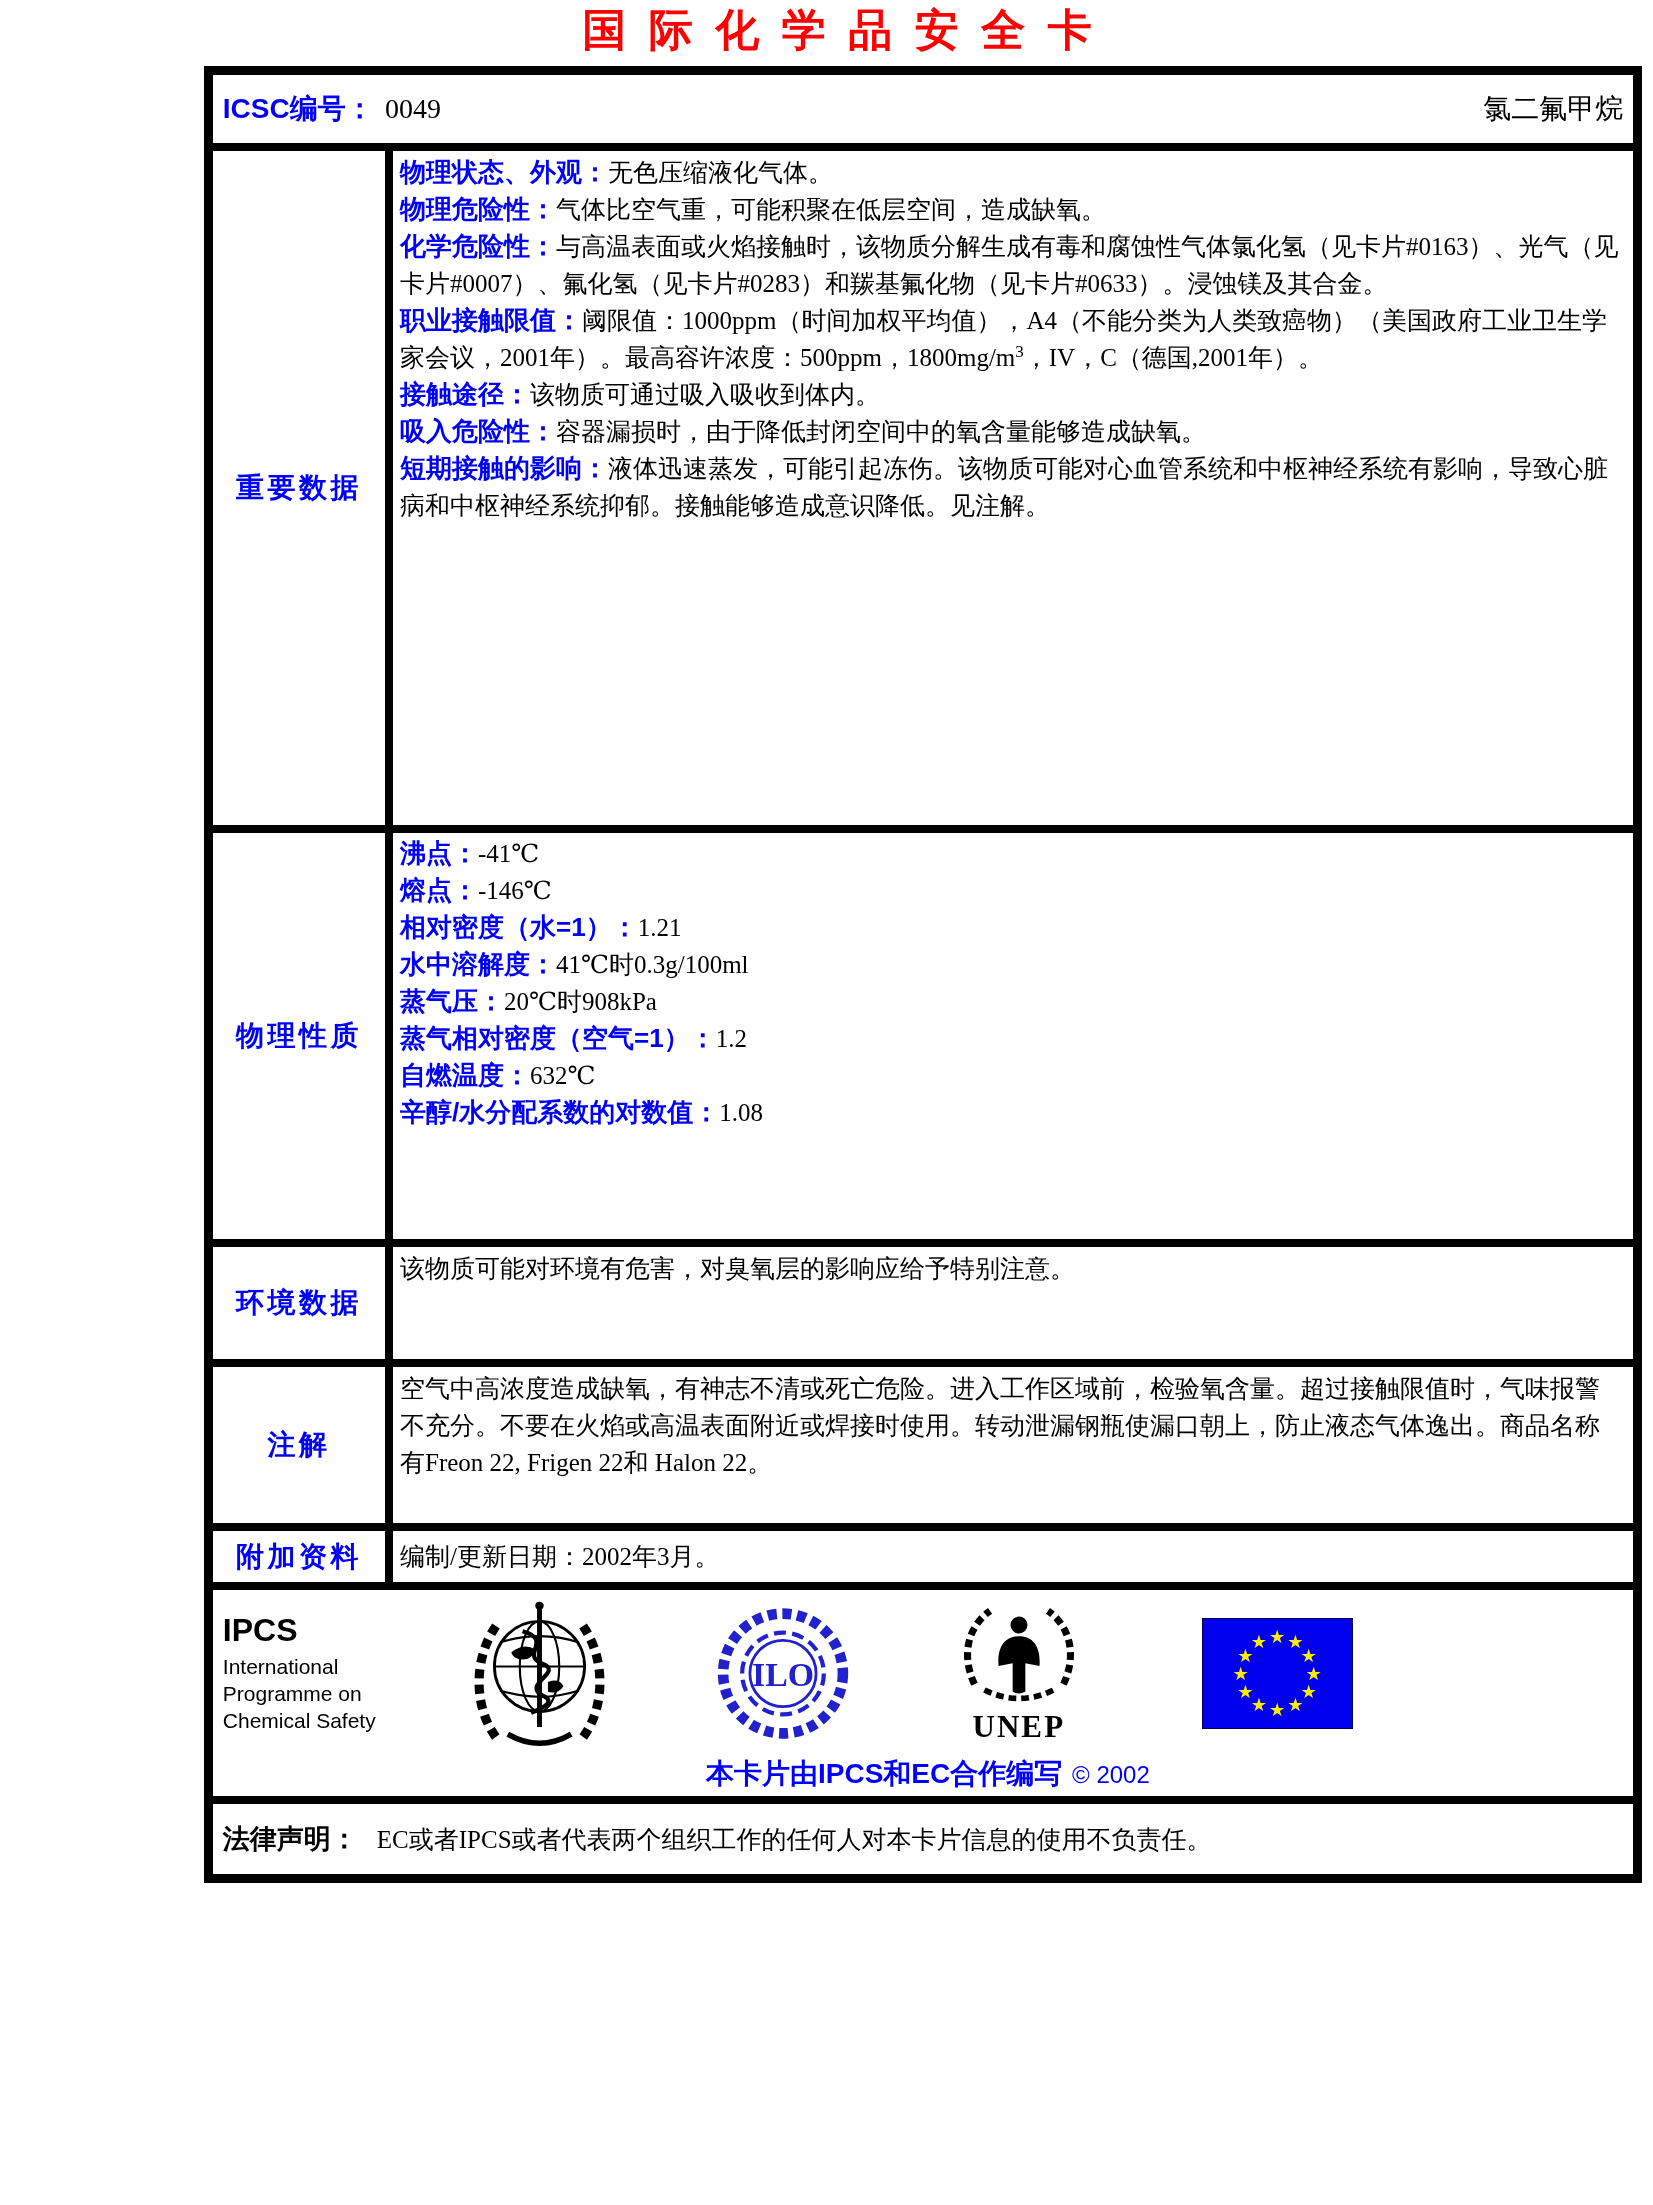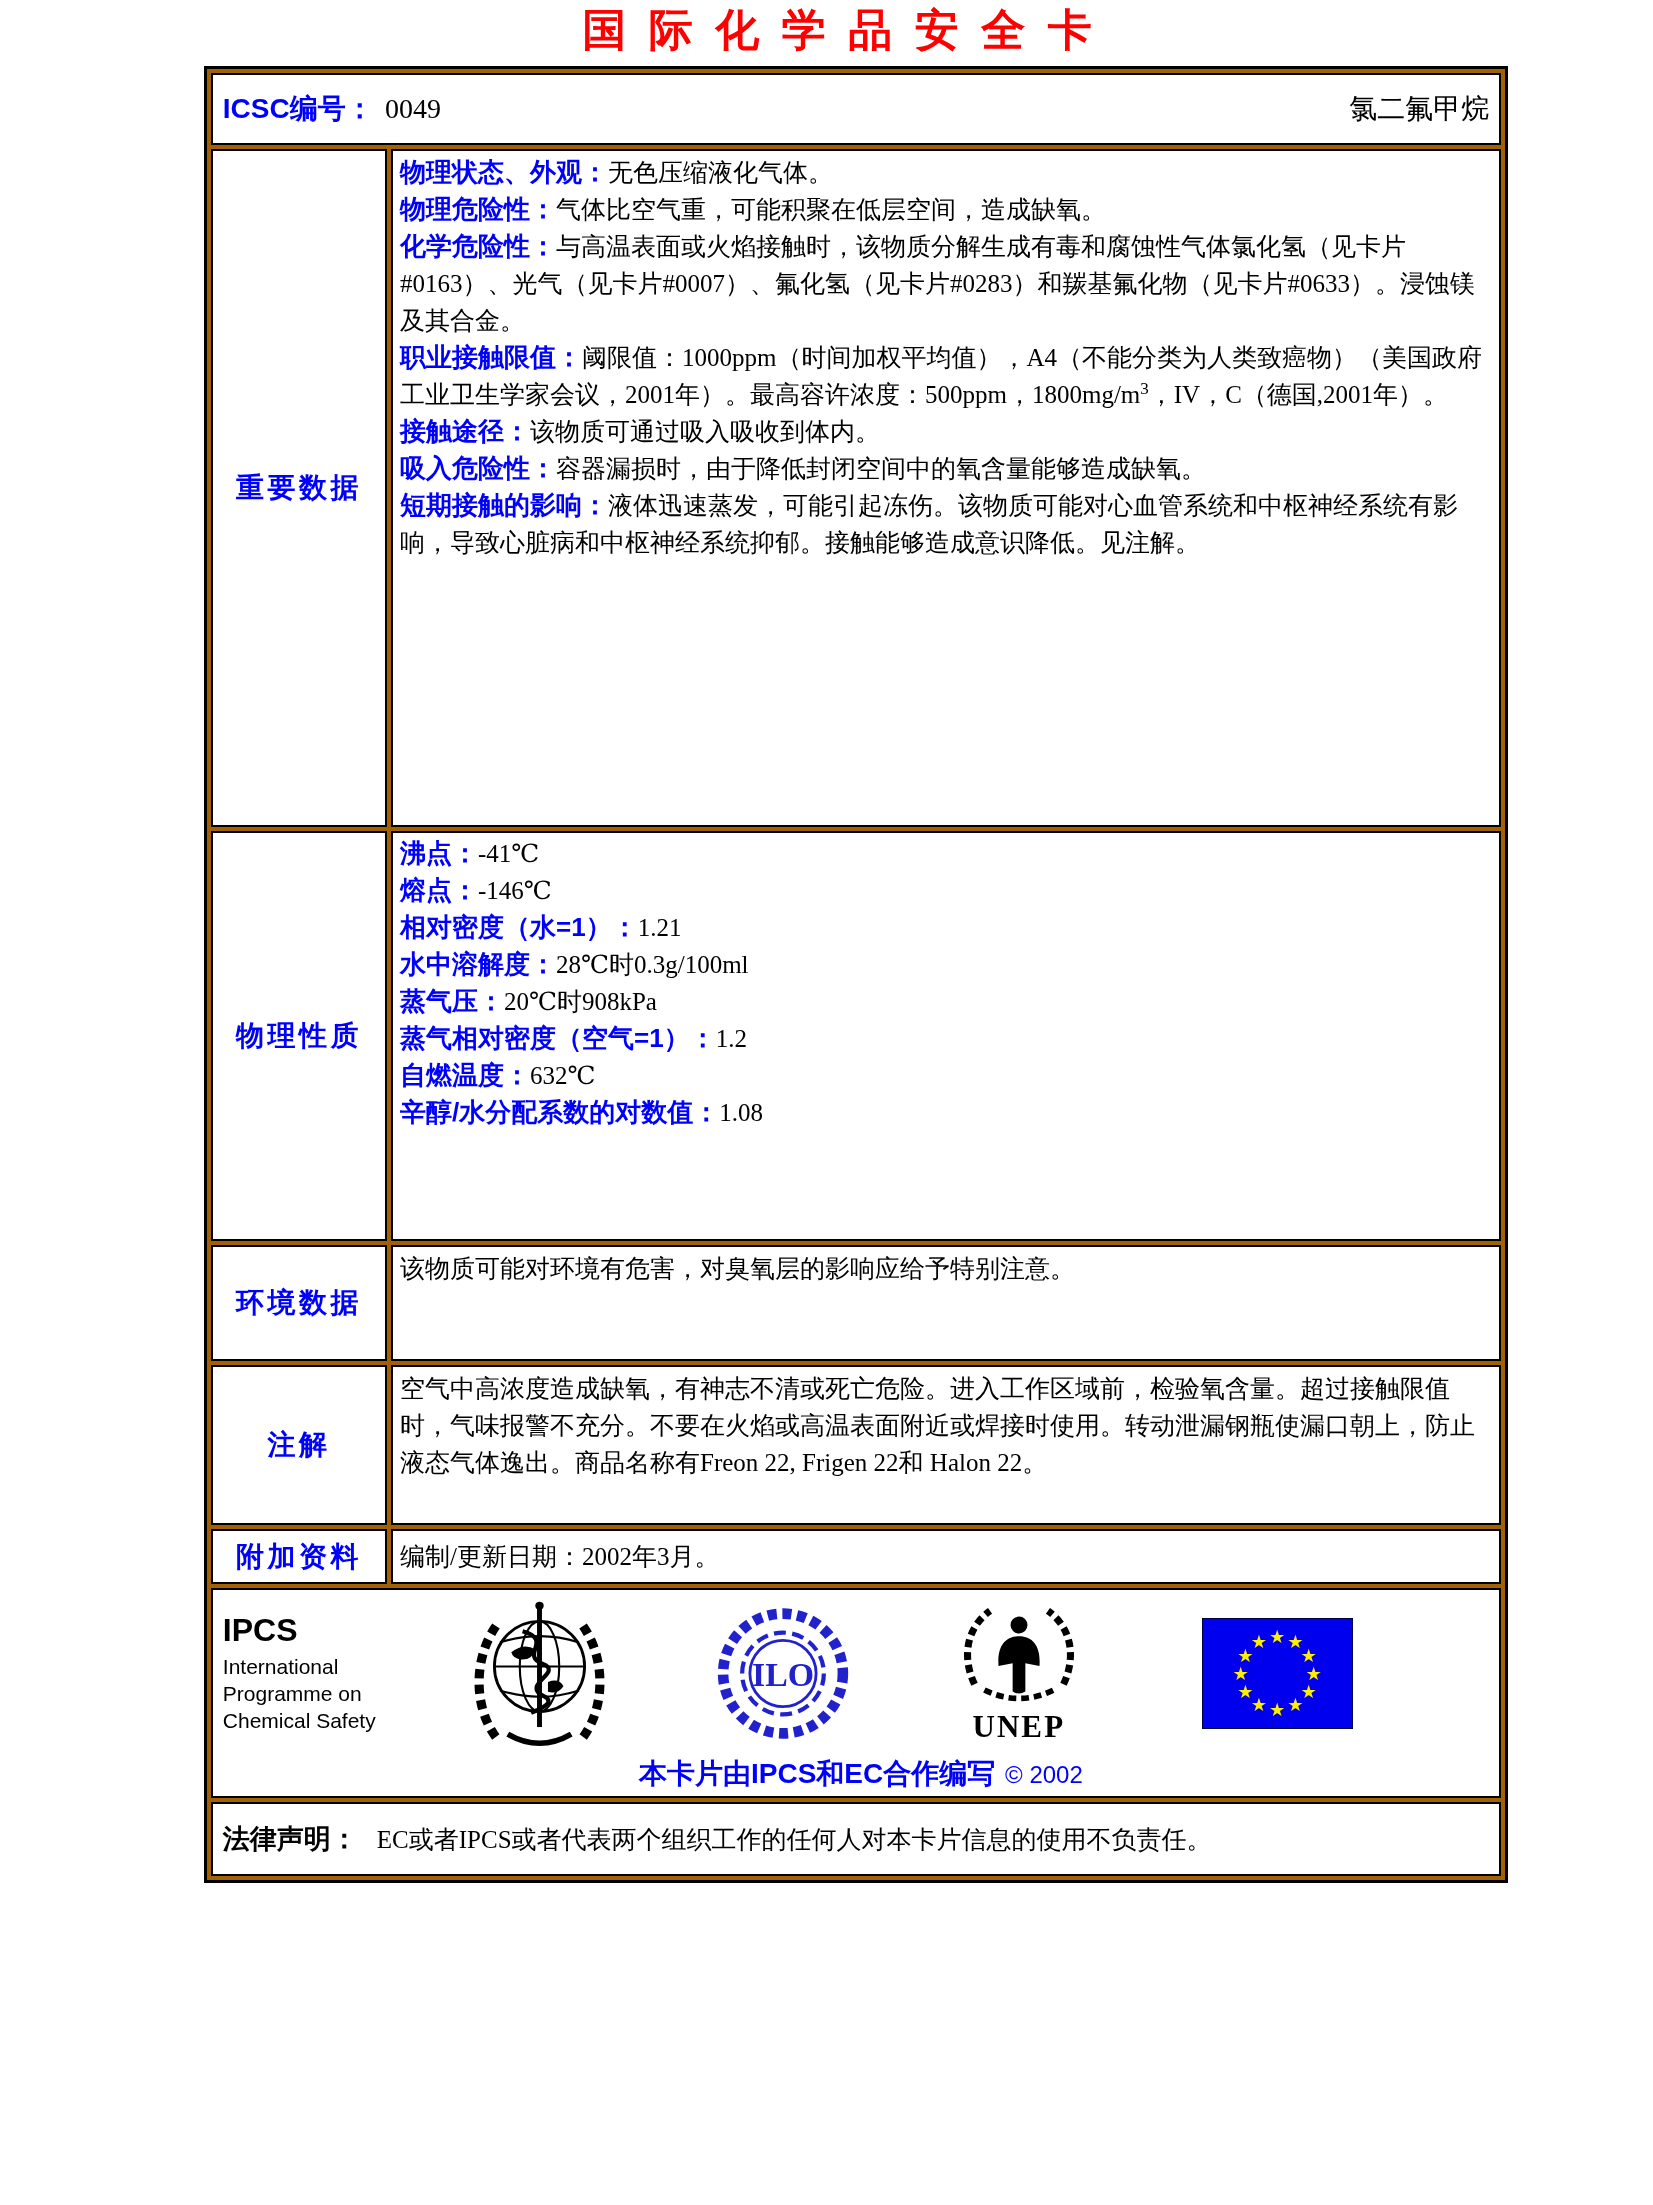--- a/index.html
+++ b/index.html
@@ -23,26 +23,26 @@
     text-align:center;
     color:var(--red);
     font-family:"Liberation Serif","DejaVu Serif",serif;
     font-weight:bold;
     font-size:44px;
     letter-spacing:22.5px;
     text-indent:22.5px;
     white-space:nowrap;
   }
   table.card{
-    position:absolute;left:204px;top:66px;width:1304px;
+    position:absolute;left:204px;top:66px;width:1438px;
     border:3.5px solid #000;
     border-collapse:separate;
     border-spacing:4.2px;
     table-layout:fixed;
-    background:#a16207;
+    background:#000000;
   }
   td.cell{border:2.8px solid #000;background:#fff;}
   col.c-label{width:176px;}
   td.label-cell{
     text-align:center;
     vertical-align:middle;
     color:var(--blue);
     font-family:"Liberation Sans","DejaVu Sans",sans-serif;
     font-weight:bold;
     font-size:28px;
@@ -159,21 +159,21 @@
             <div class="para"><span class="inline-label">短期接触的影响：</span><span>液体迅速蒸发，可能引起冻伤。该物质可能对心血管系统和中枢神经系统有影响，导致心脏病和中枢神经系统抑郁。接触能够造成意识降低。见注解。</span></div>
           </td>
     </tr>
 
     <tr class="r-physical">
       <td class="cell label-cell">物理性质</td>
       <td class="cell content-cell">
             <div class="para"><span class="inline-label">沸点：</span><span>-41℃</span></div>
             <div class="para"><span class="inline-label">熔点：</span><span>-146℃</span></div>
             <div class="para"><span class="inline-label">相对密度（水=1）：</span><span>1.21</span></div>
-            <div class="para"><span class="inline-label">水中溶解度：</span><span>28℃时0.3g/100ml</span></div>
+            <div class="para"><span class="inline-label">水中溶解度：</span><span>41℃时0.3g/100ml</span></div>
             <div class="para"><span class="inline-label">蒸气压：</span><span>20℃时908kPa</span></div>
             <div class="para"><span class="inline-label">蒸气相对密度（空气=1）：</span><span>1.2</span></div>
             <div class="para"><span class="inline-label">自燃温度：</span><span>632℃</span></div>
             <div class="para"><span class="inline-label">辛醇/水分配系数的对数值：</span><span>1.08</span></div>
           </td>
     </tr>
 
     <tr class="r-environment">
       <td class="cell label-cell">环境数据</td>
       <td class="cell content-cell">

